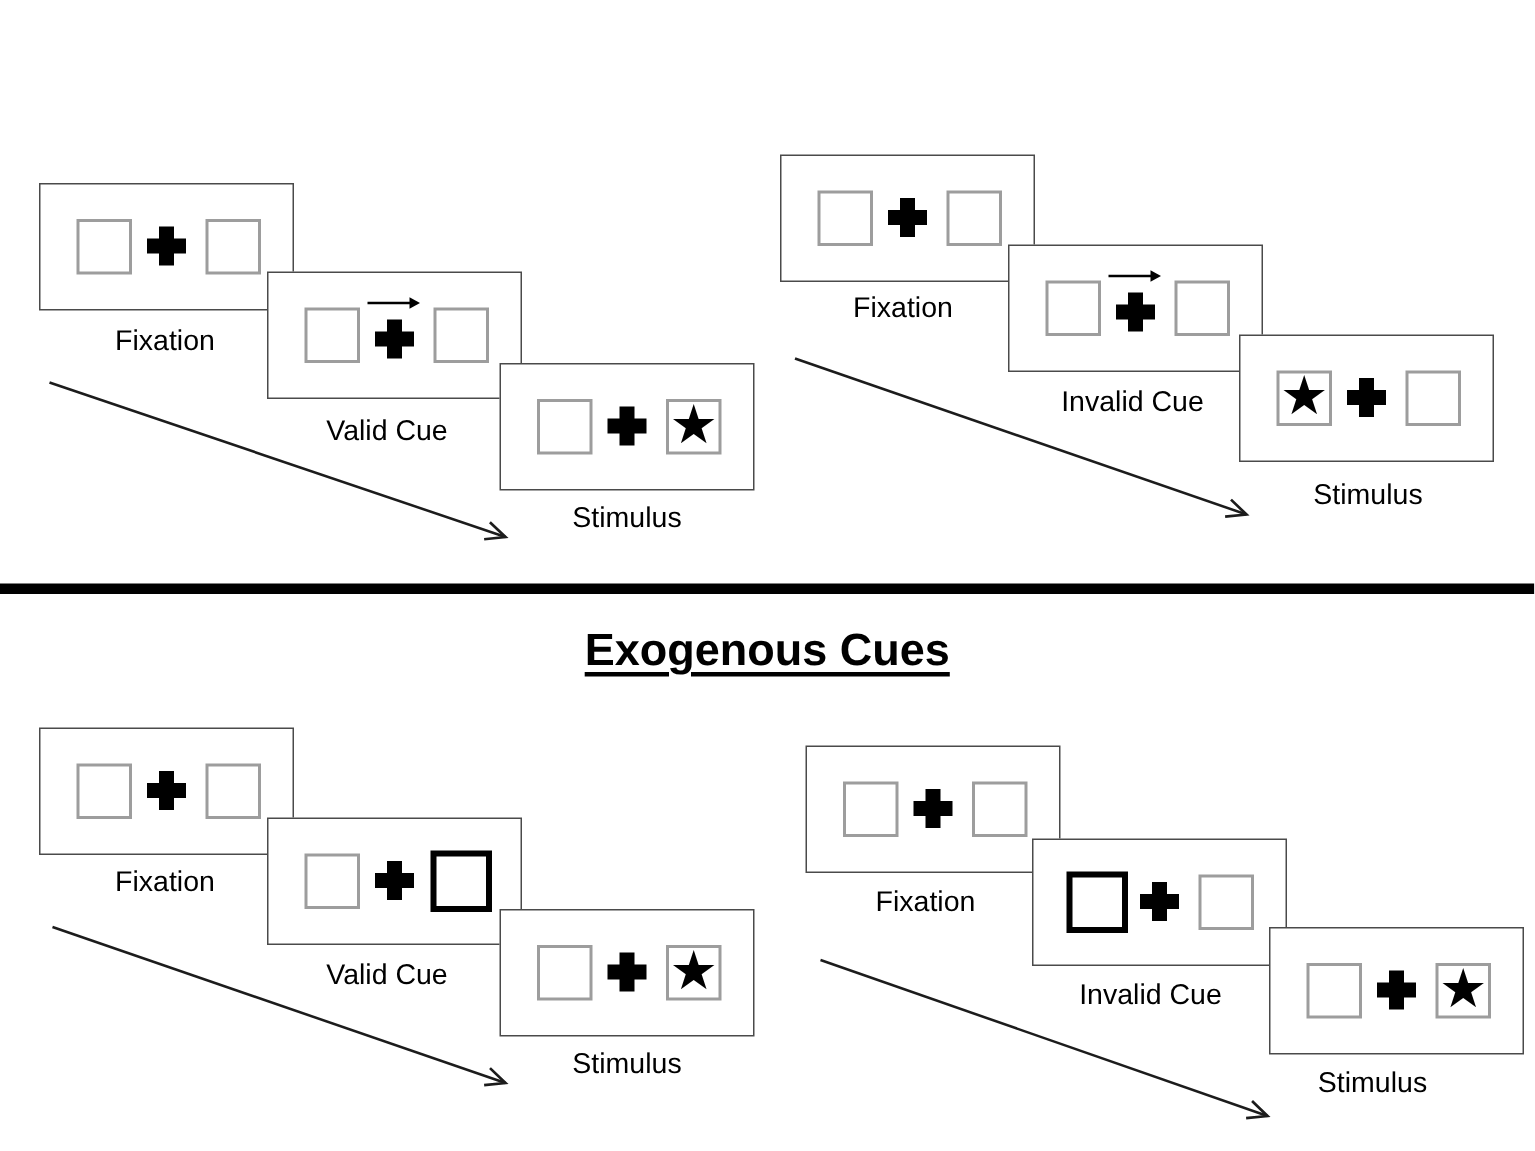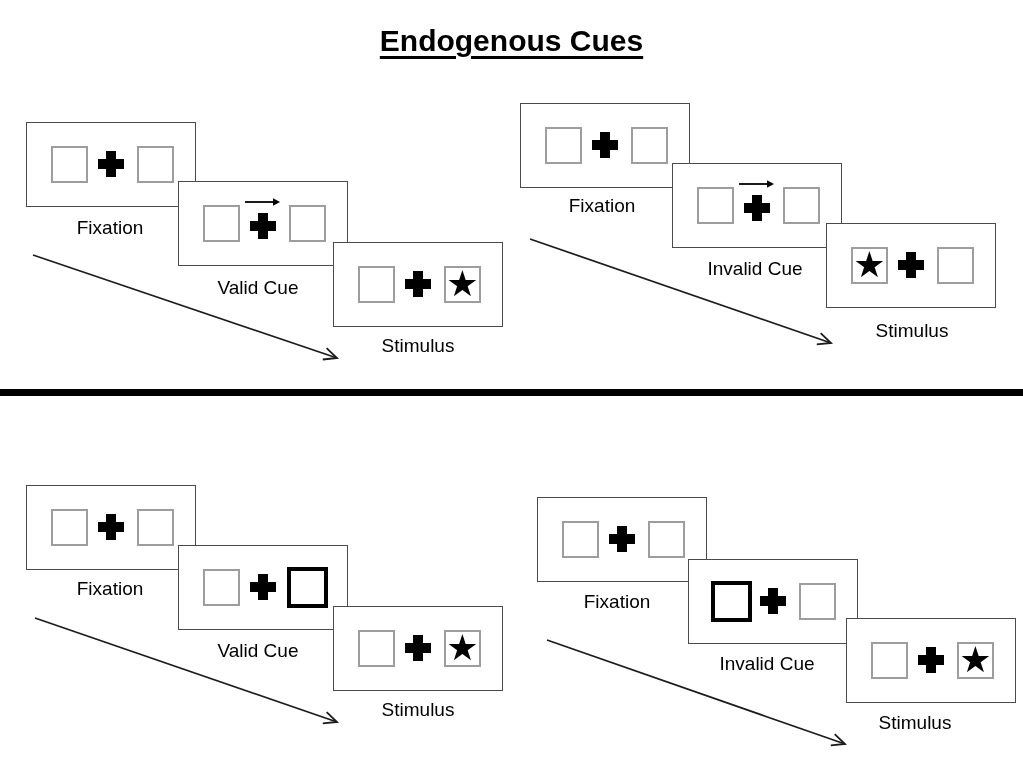--- a/index.html
+++ b/index.html
@@ -40,21 +40,21 @@
     position:absolute;width:160px;text-align:center;
     font-size:19px;font-weight:normal;white-space:nowrap;
   }
   #arrow-overlay{position:absolute;left:0;top:0;width:1023px;height:767px;pointer-events:none;}
 </style>
 </head>
 <body>
 
 <div id="canvas">
 
-  <div class="title" style="top:24px;">Endogenous Cues</div>
+  <div class="title" style="top:417px;">Exogenous Cues</div>
 
   <div class="divider"></div>
 
   <div class="panel" style="left:26px;top:122px;z-index:1;">
     <div class="sq left"></div>
     <div class="plus"></div>
     <div class="sq right"></div>
   </div>
   <div class="label" style="left:30px;top:217px;">Fixation</div>
 

